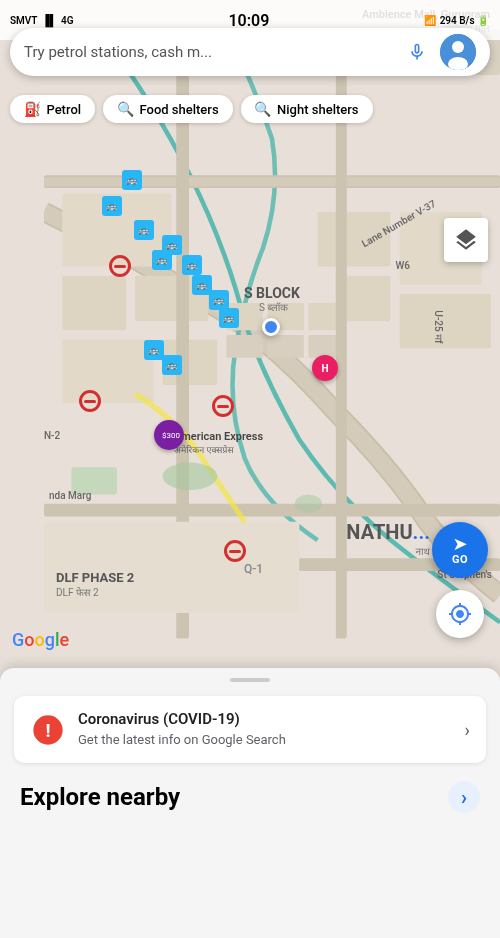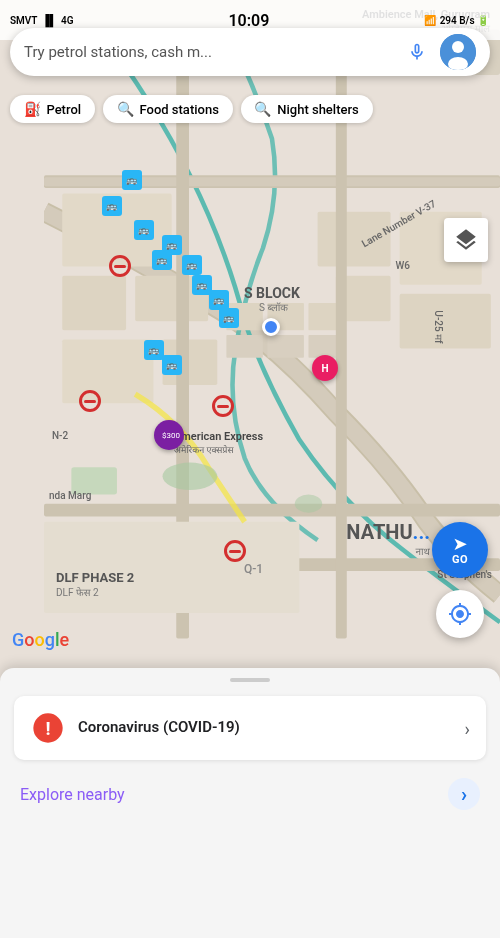--- a/index.html
+++ b/index.html
@@ -247,23 +247,23 @@
     }
 
     
     .explore-section {
       display: flex;
       align-items: center;
       justify-content: space-between;
       padding: 18px 20px 10px;
     }
     .explore-title {
-      font-size: 16px;
-      font-weight: 400;
-      color: #8b5cf6;
+      font-size: 24px;
+      font-weight: 700;
+      color: #000000;
     }
     .explore-chevron {
       width: 32px;
       height: 32px;
       background: #e8f0fe;
       border-radius: 50%;
       display: flex;
       align-items: center;
       justify-content: center;
       color: #1a73e8;
@@ -409,21 +409,21 @@
   </div>
 </div>
 
 <div class="filter-chips">
   <div class="chip">
     <span class="chip-icon">⛽</span>
     <span>Petrol</span>
   </div>
   <div class="chip">
     <span class="chip-icon">🔍</span>
-    <span>Food stations</span>
+    <span>Food shelters</span>
   </div>
   <div class="chip">
     <span class="chip-icon">🔍</span>
     <span>Night shelters</span>
   </div>
 </div>
 
 <div class="map-bg">
   <svg class="map-svg" viewBox="0 0 500 668" xmlns="http://www.w3.org/2000/svg">
 
@@ -490,21 +490,21 @@
   
   <div class="road-label" style="top: 218px; right: 60px; transform: rotate(-30deg);">Lane Number V-37</div>
 
   
   <div class="road-label" style="top: 260px; right: 90px;">W6</div>
 
   
   <div class="road-label" style="top: 320px; right: 45px; transform: rotate(90deg);">U-25 मf</div>
 
   
-  <div class="road-label" style="top: 430px; left: 8px;">N-2</div>
+  <div class="road-label" style="top: 430px; left: 0;">N-2</div>
 
   
   <div class="road-label" style="top: 490px; left: 5px;">nda Marg</div>
 
   
   <div style="position:absolute; top: 570px; left: 12px;">
     <div style="font-size:13px; font-weight:700; color:#555;">DLF PHASE 2</div>
     <div style="font-size:10px; color:#777;">DLF फेस 2</div>
   </div>
 
@@ -584,20 +584,21 @@
 
   <div class="covid-card">
     <div class="covid-icon">
       <svg width="32" height="32" viewBox="0 0 24 24">
         <circle cx="12" cy="12" r="11" fill="#ea4335"></circle>
         <text x="12" y="17" text-anchor="middle" fill="white" font-size="14" font-weight="bold">!</text>
       </svg>
     </div>
     <div class="covid-text">
       <div class="covid-title">Coronavirus (COVID-19)</div>
+      <div class="covid-subtitle">Get the latest info on Google Search</div>
     </div>
     <div class="covid-chevron">›</div>
   </div>
 
   <div class="explore-section">
     <div class="explore-title">Explore nearby</div>
     <div class="explore-chevron">
       <span style="font-size:20px; font-weight:bold;">›</span>
     </div>
   </div>

